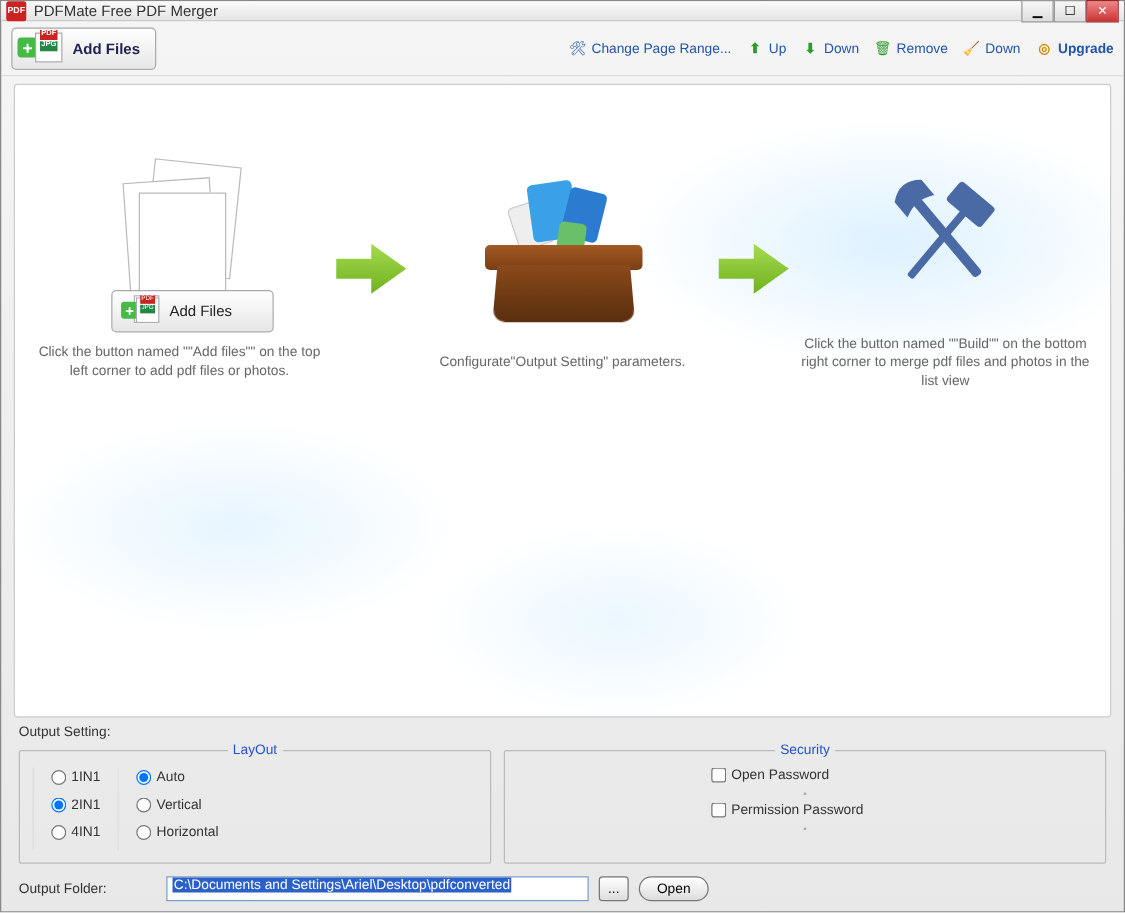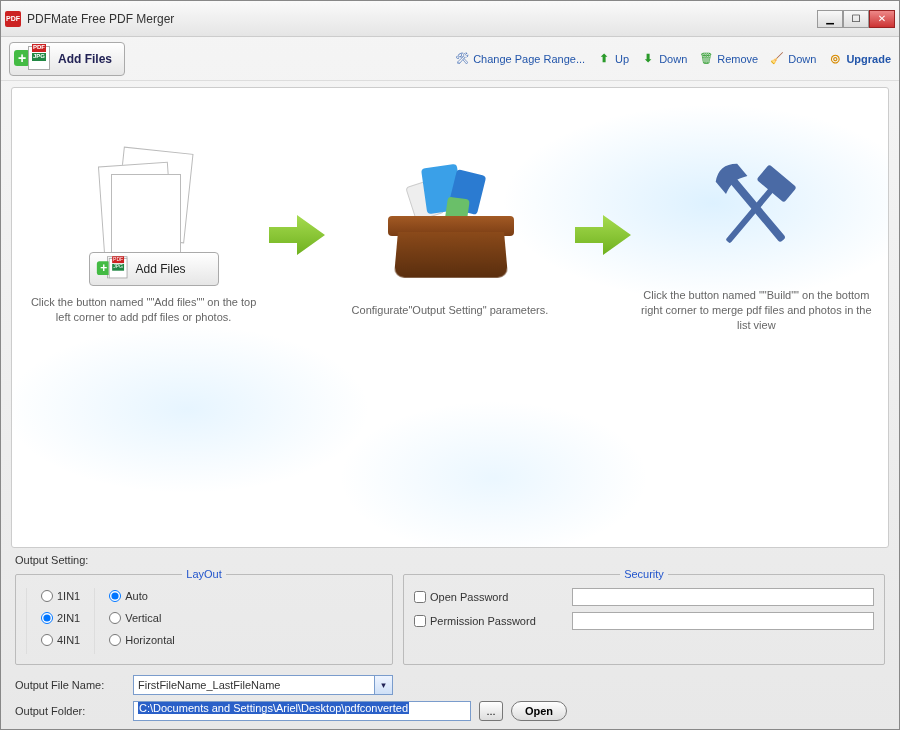--- a/index.html
+++ b/index.html
@@ -1,18 +1,18 @@
 <!DOCTYPE html>
 <html><head>
 <meta charset="utf-8">
 <style>
 * { box-sizing: border-box; margin: 0; padding: 0; }
 body { font-family: Tahoma, Arial, sans-serif; font-size: 11px; background: #f0f0f0; width: 900px; height: 730px; overflow: hidden; }
 .window { width: 900px; height: 730px; border: 1px solid #888; background: linear-gradient(#f5f5f5, #e8e8e8); display: flex; flex-direction: column; }
-.titlebar { height: 36px; background: linear-gradient(#fafafa, #e5e5e5); border-bottom: 1px solid #ccc; display: flex; align-items: center; padding: 0 4px; }
+.titlebar { height: 16px; background: linear-gradient(#fafafa, #e5e5e5); border-bottom: 1px solid #ccc; display: flex; align-items: center; padding: 0 4px; }
 .titlebar-icon { width: 16px; height: 16px; background: #cc2222; border-radius: 2px; margin-right: 6px; display: flex; align-items: center; justify-content: center; color: white; font-size: 7px; font-weight: bold; }
 .titlebar-text { font-size: 12px; color: #333; flex: 1; }
 .window-controls { display: flex; gap: 0; }
 .wbtn { width: 26px; height: 18px; border: 1px solid #999; background: linear-gradient(#f8f8f8,#ddd); display: flex; align-items: center; justify-content: center; font-size: 10px; cursor: pointer; }
 .wbtn.close { background: linear-gradient(#e88,#c33); color: white; border-color: #922; }
 .toolbar { height: 44px; display: flex; align-items: center; padding: 4px 8px; border-bottom: 1px solid #ddd; }
 .add-files-btn { height: 34px; border: 1px solid #aaa; border-radius: 4px; background: linear-gradient(#fff,#e6e6e6); display: flex; align-items: center; padding: 0 12px 0 4px; gap: 6px; cursor: pointer; font-size: 12px; color: #225; font-weight: bold; }
 .af-icon { position: relative; width: 38px; height: 26px; }
 .af-plus { position: absolute; left: 0; top: 4px; width: 16px; height: 16px; background: #4b4; border-radius: 3px; color: white; font-weight: bold; display: flex; align-items: center; justify-content: center; font-size: 14px; }
 .af-stack { position: absolute; left: 14px; top: 0; width: 22px; height: 24px; background: #fff; border: 1px solid #aaa; }
@@ -55,34 +55,34 @@
 .os-label { font-size: 11px; color: #333; margin-bottom: 2px; }
 .fieldsets { display: flex; gap: 10px; }
 fieldset { border: 1px solid #bbb; border-radius: 2px; padding: 8px 10px 10px 10px; }
 fieldset legend { color: #2255cc; font-size: 11px; padding: 0 4px; text-align: center; }
 .fs-layout { width: 378px; }
 .fs-security { flex: 1; }
 .radio-wrap { display: flex; align-items: center; gap: 4px; font-size: 11px; color: #333; }
 .divv { border-left:1px solid #ddd; height:66px; }
 .layout-row { display:flex; gap:6px;}
 .layout-col { display:flex; flex-direction:column; gap:10px; padding:2px 8px;}
-.sec-row { display: flex; align-items: center; gap: 8px; margin-bottom: 6px; }
+.sec-row { display: flex; align-items: center; gap: 8px; margin-bottom: 6px; flex-direction: column; }
 .sec-row label { display: flex; align-items: center; gap: 4px; width: 150px; color: #333; }
 .sec-input { flex:1; height:18px; border:1px solid #aaa; background:#fff; }
 .sec-opts { display: flex; gap: 34px; margin-top: 6px; margin-left: 26px; }
 .sec-opts label { display: flex; align-items: center; gap: 4px; color: #aaa; }
 .output-path { padding: 4px 14px 8px 14px; }
 .op-row { display: flex; align-items: center; gap: 8px; margin-top: 6px; }
 .op-label { width: 110px; font-size: 11px; color: #333; }
 .combo { width: 260px; height: 20px; border: 1px solid #7a9ccc; background: white; display: flex; align-items: center; padding: 0 4px; font-size: 11px; color: #333; position: relative; }
 .combo .drop { position:absolute; right:0; top:0; width:18px; height:100%; border-left:1px solid #7a9ccc; background:linear-gradient(#eef4ff,#cfe0f7); display:flex; align-items:center; justify-content:center; color:#225; font-size:9px;}
 .path-input { width: 338px; height: 20px; border: 1px solid #7a9ccc; background: #fff; padding: 0 4px; font-size: 11px; color: #333; }
 .path-input .sel { background:#2a60c8; color:white; padding:0 1px;text-align:center;}
 .browse-btn { width: 24px; height: 20px; border: 1px solid #777; border-radius: 3px; background: linear-gradient(#fff,#ddd); font-size: 11px; cursor: pointer; }
-.open-btn { width: 56px; height: 20px; border: 1px solid #777; border-radius: 10px; background: linear-gradient(#fff,#ddd); font-size: 11px; cursor: pointer; font-weight: bold; }
+.open-btn { width: 56px; height: 20px; border: 1px solid #777; border-radius: 10px; background: linear-gradient(#fff,#ddd); font-size: 11px; cursor: pointer; }
 .build-btn { position: absolute; right: 14px; bottom: 12px; width: 176px; height: 56px; border: 1px solid #888; border-radius: 5px; background: linear-gradient(#f6f6f6,#d7d7d7); display: flex; align-items: center; justify-content: center; gap: 12px; font-size: 26px; color: #3a5a8a; cursor: pointer; font-family: Georgia, serif;}
 .build-btn .tools-sm { width:36px; height:36px; }
 .bottom-wrap { position:relative; }
 input[type=radio],input[type=checkbox]{ margin:0; width:12px; height:12px;}
 </style>
 </head>
 <body>
 
 <div class="window">
   <div class="titlebar">
@@ -271,27 +271,20 @@
             </label>
           <div class="sec-input"></div>
         </div>
       </fieldset>
     </div>
   </div>
 
   <div class="bottom-wrap">
     <div class="output-path">
       <div class="op-row">
-        <div class="op-label">Output File Name:</div>
-        <div class="combo">
-          <span>FirstFileName_LastFileName</span>
-          <div class="drop">▾</div>
-        </div>
-      </div>
-      <div class="op-row">
         <div class="op-label">Output Folder:</div>
         <div class="path-input">
           <span class="sel">C:\Documents and Settings\Ariel\Desktop\pdfconverted</span>
         </div>
         <button class="browse-btn">...</button>
         <button class="open-btn">Open</button>
       </div>
     </div>
 
   </div>

